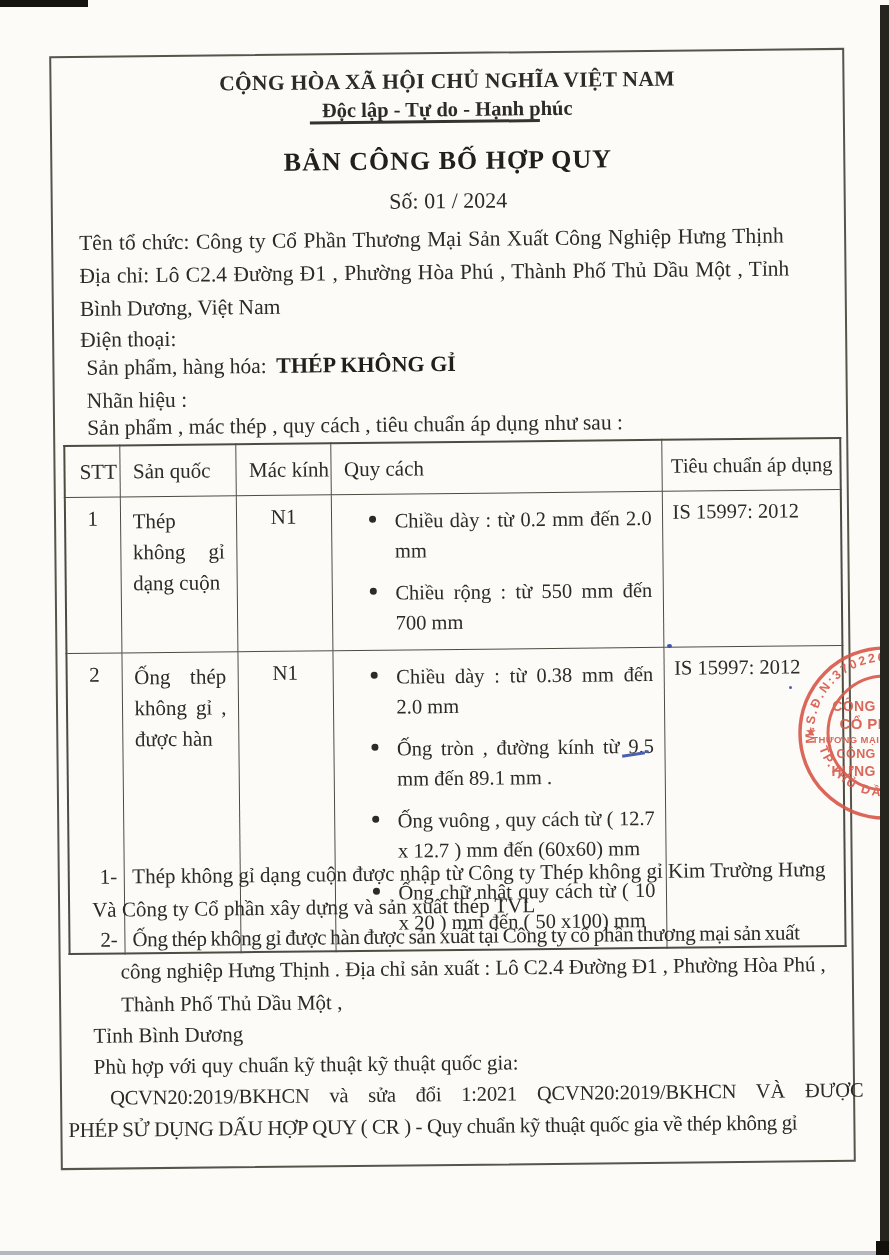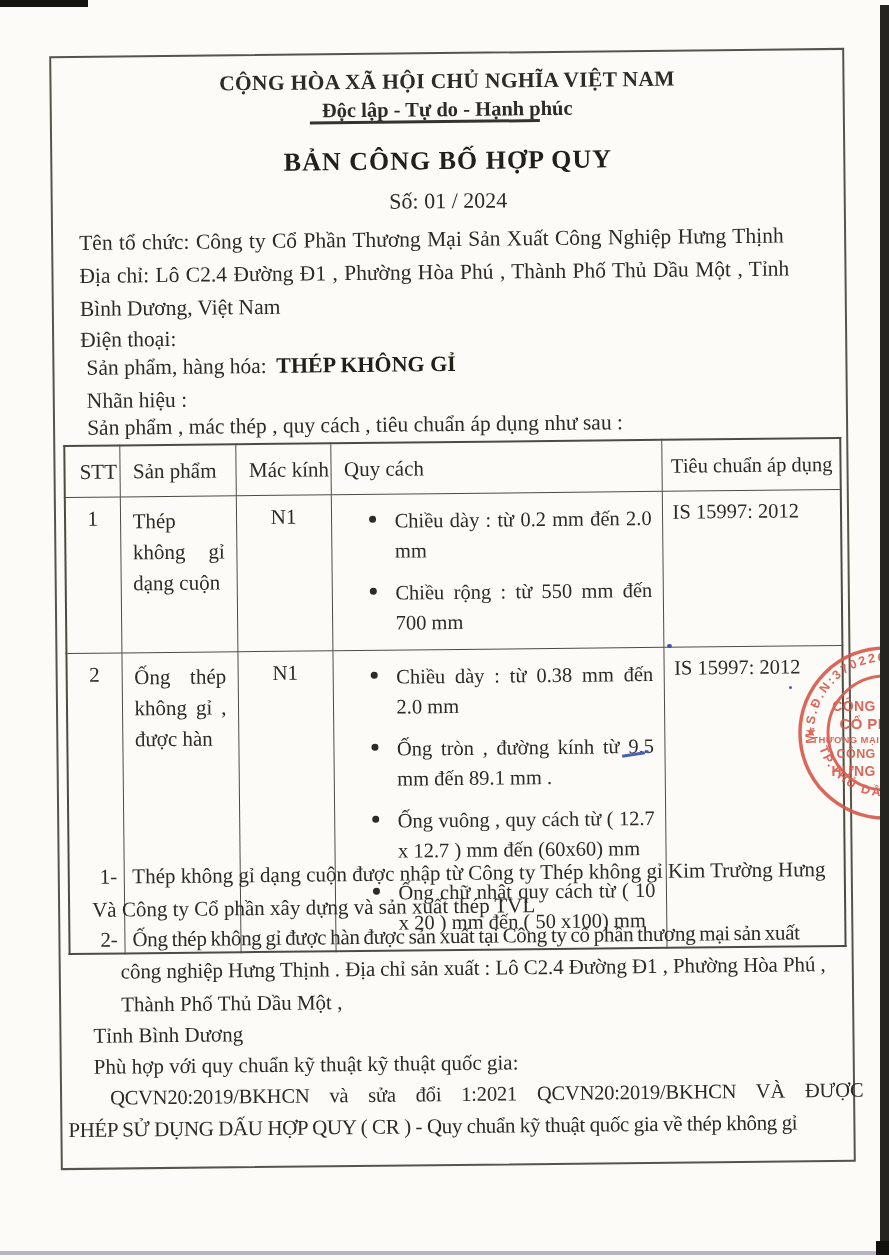--- a/index.html
+++ b/index.html
@@ -123,21 +123,21 @@
       <colgroup>
         <col style="width:55px">
           <col style="width:116px">
           <col style="width:95px">
           <col style="width:331px">
           <col style="width:179px">
       </colgroup>
       <thead>
         <tr>
           <th class="h-stt">STT</th>
-          <th>Sản phẩm</th>
+          <th>Sản quốc</th>
           <th>Mác kính</th>
           <th>Quy cách</th>
           <th class="h-std">Tiêu chuẩn áp dụng</th>
         </tr>
       </thead>
       <tbody>
         <tr class="r1">
           <td class="c-stt">1</td>
           <td class="c-sp">Thép không gỉ dạng cuộn</td>
           <td class="c-mt">N1</td>

